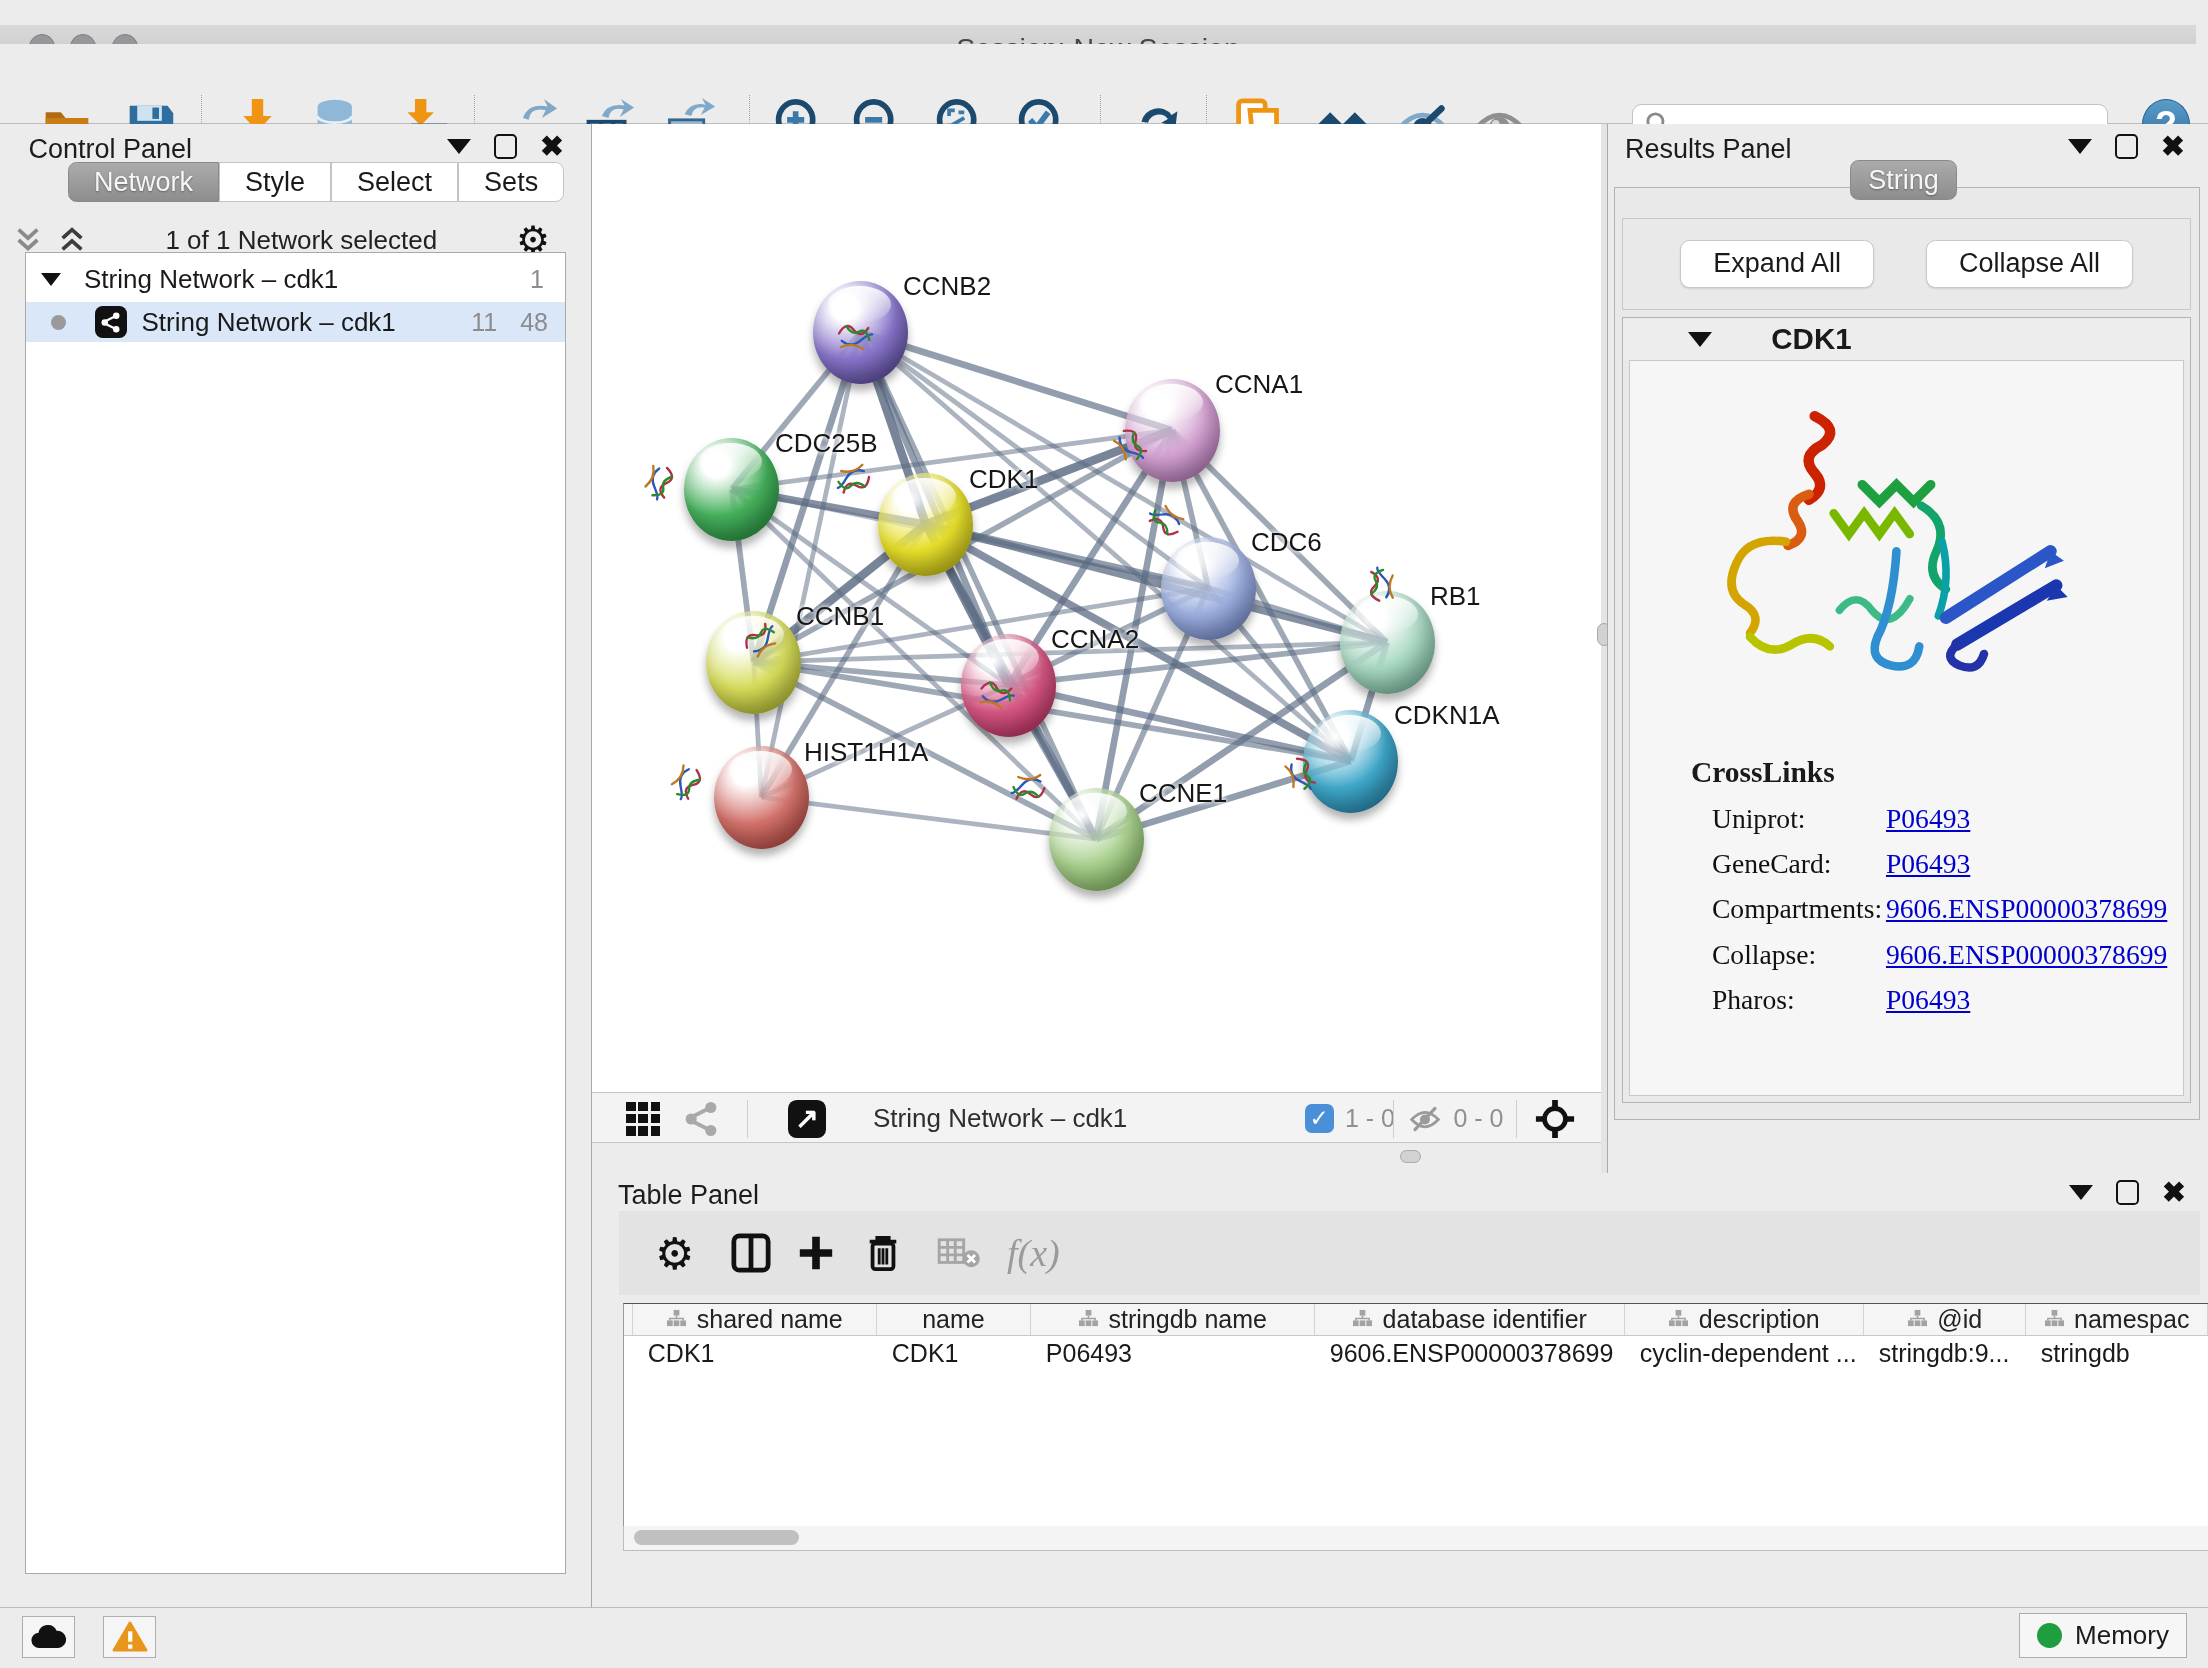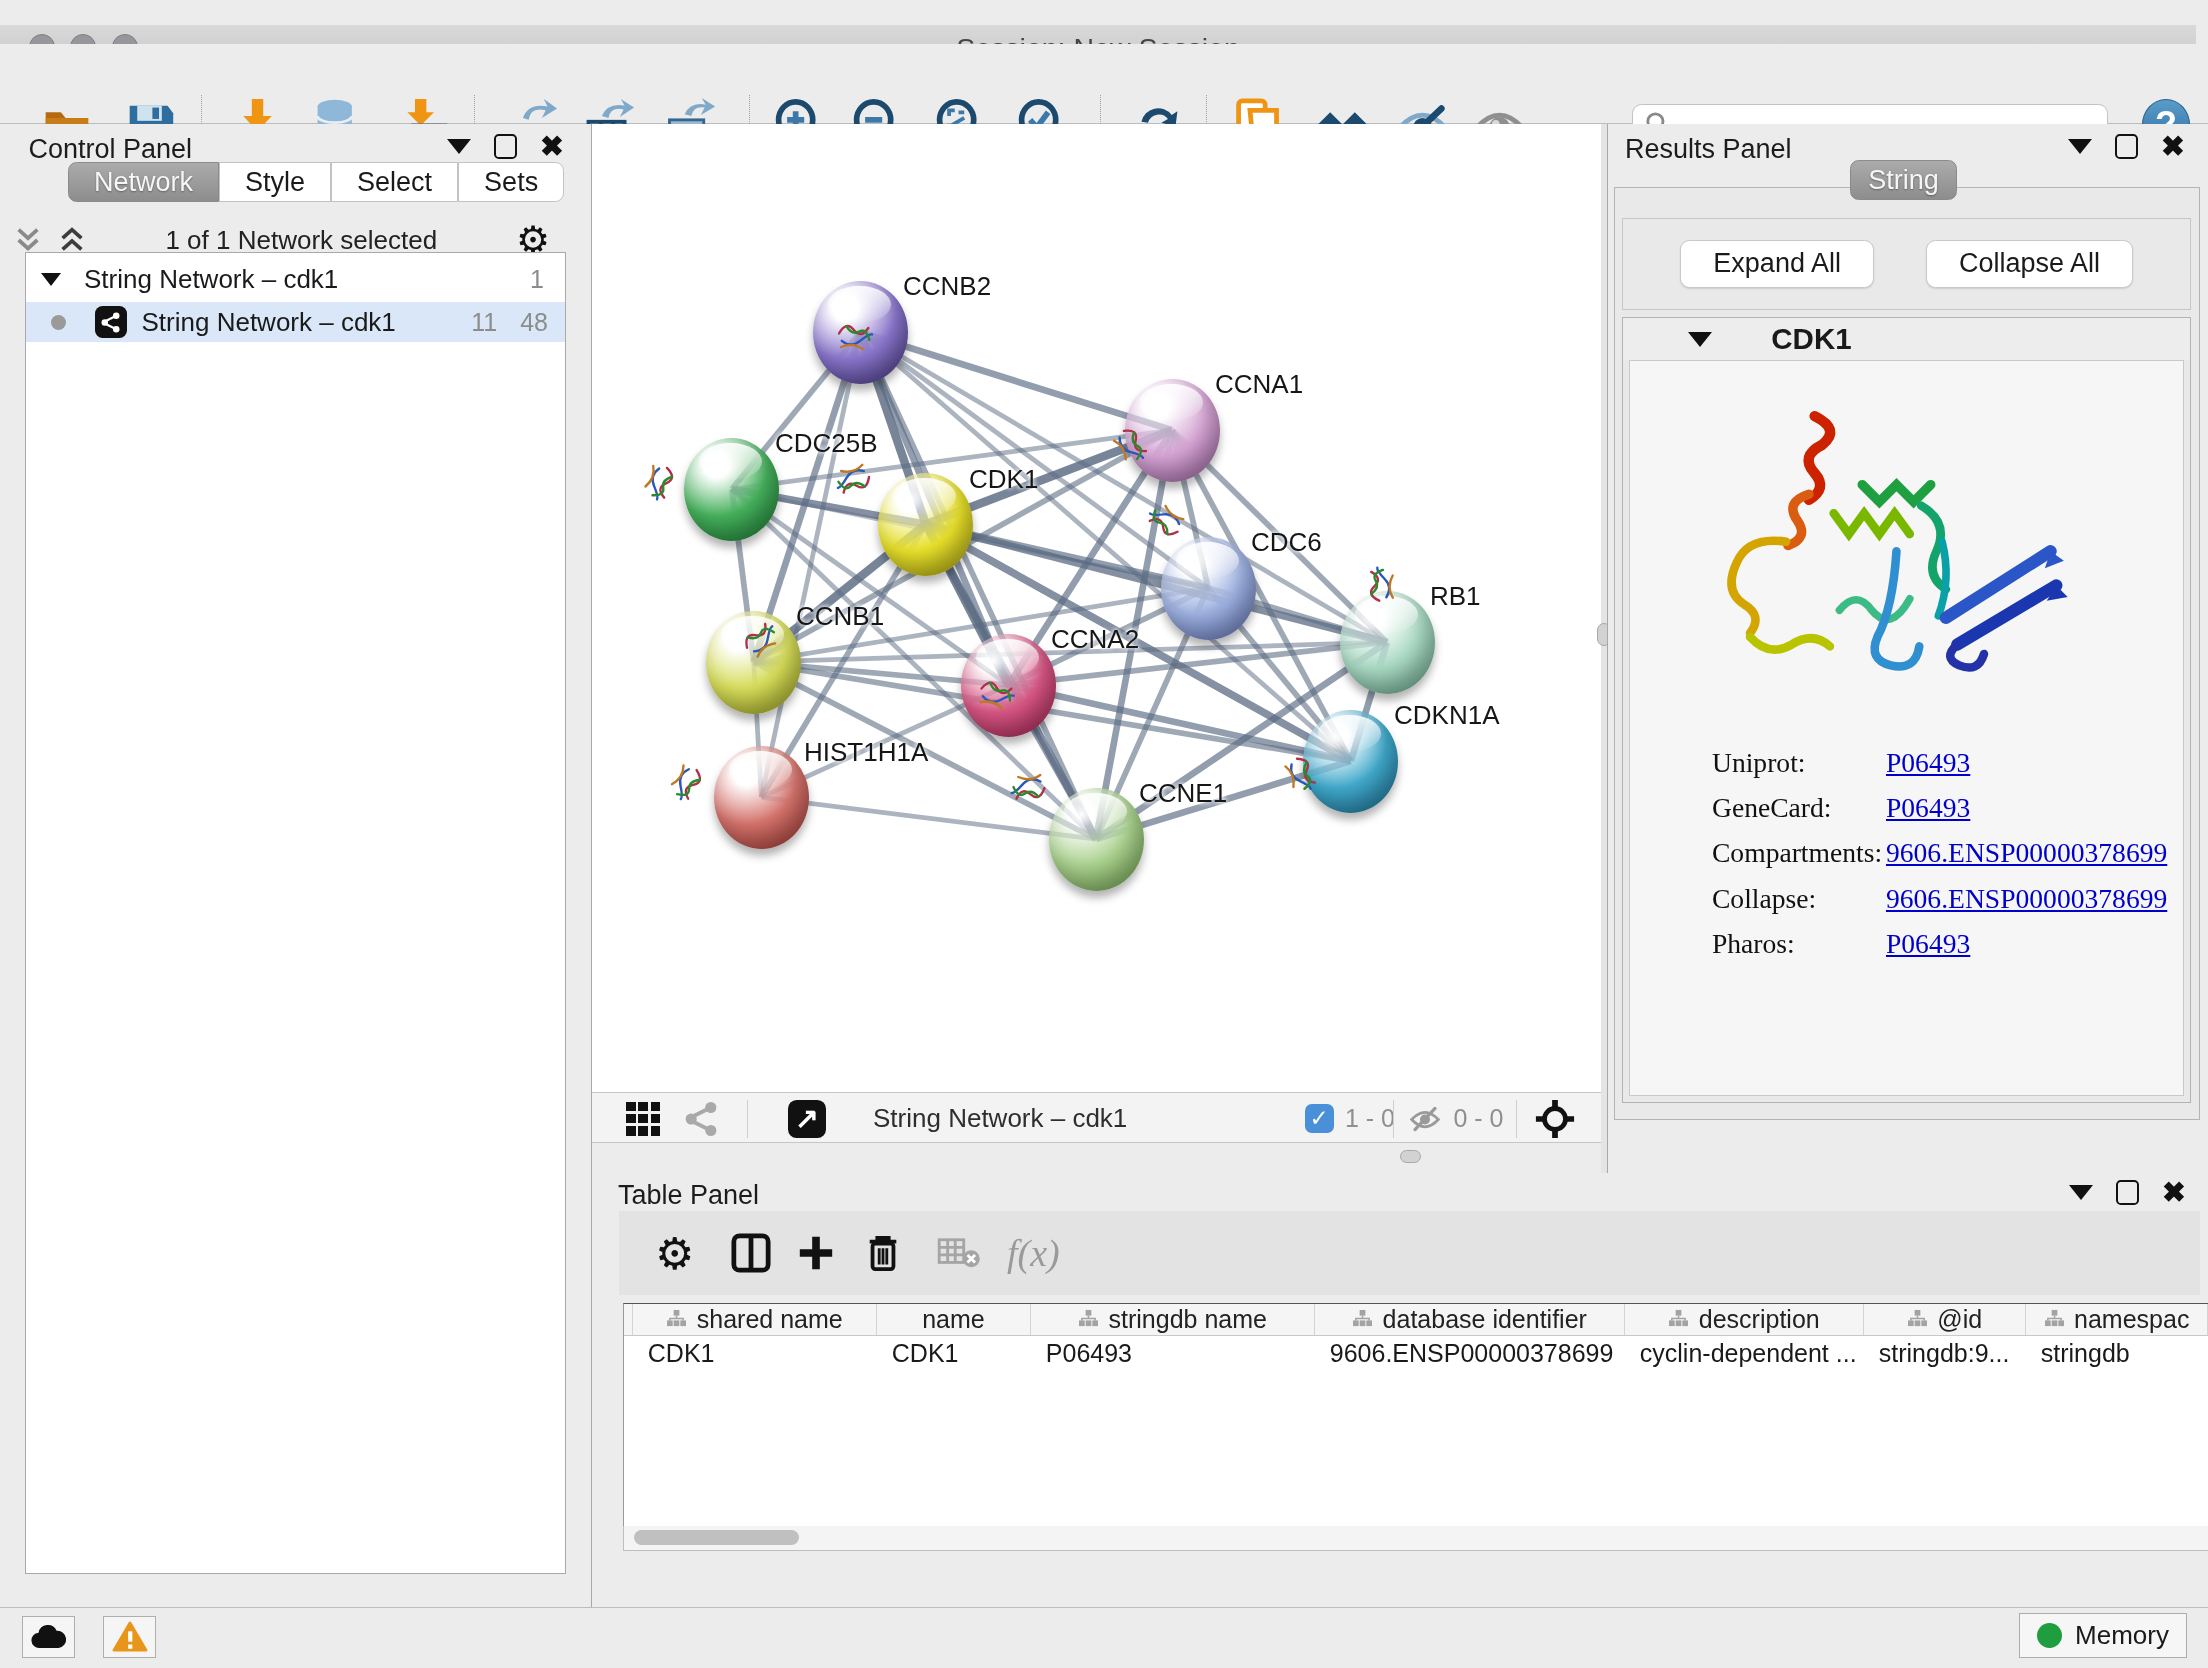--- a/index.html
+++ b/index.html
@@ -667,20 +667,21 @@
             <path d="M250 210 q-20 36 -40 12 q-16 -22 -34 0" stroke="#3dbb86" stroke-width="8"></path>
             <path d="M236 160 q-4 60 -20 90 q-10 24 14 30 q26 6 30 -20" stroke="#2f8fd0" stroke-width="9"></path>
             <path d="M284 150 q10 40 -4 78" stroke="#09a0a8" stroke-width="8"></path>
             <path d="M288 230 L398 160" stroke="#2b56c8" stroke-width="13"></path>
             <path d="M300 258 L404 196" stroke="#1a37b0" stroke-width="13"></path>
             <path d="M398 160 l14 10 -20 8z" stroke="none" fill="#2b56c8"></path>
             <path d="M404 196 l12 12 -22 4z" stroke="none" fill="#1a37b0"></path>
             <path d="M300 258 q-16 14 2 22 q20 8 26 -12" stroke="#2432a8" stroke-width="9"></path>
           </g>
         </svg>
+        <div class="cl-title">CrossLinks</div>
         <div id="crosslinks">
             <div class="cl-row">
               <span class="l">Uniprot:</span>
               <span class="v">P06493</span>
             </div>
             <div class="cl-row">
               <span class="l">GeneCard:</span>
               <span class="v">P06493</span>
             </div>
             <div class="cl-row">

